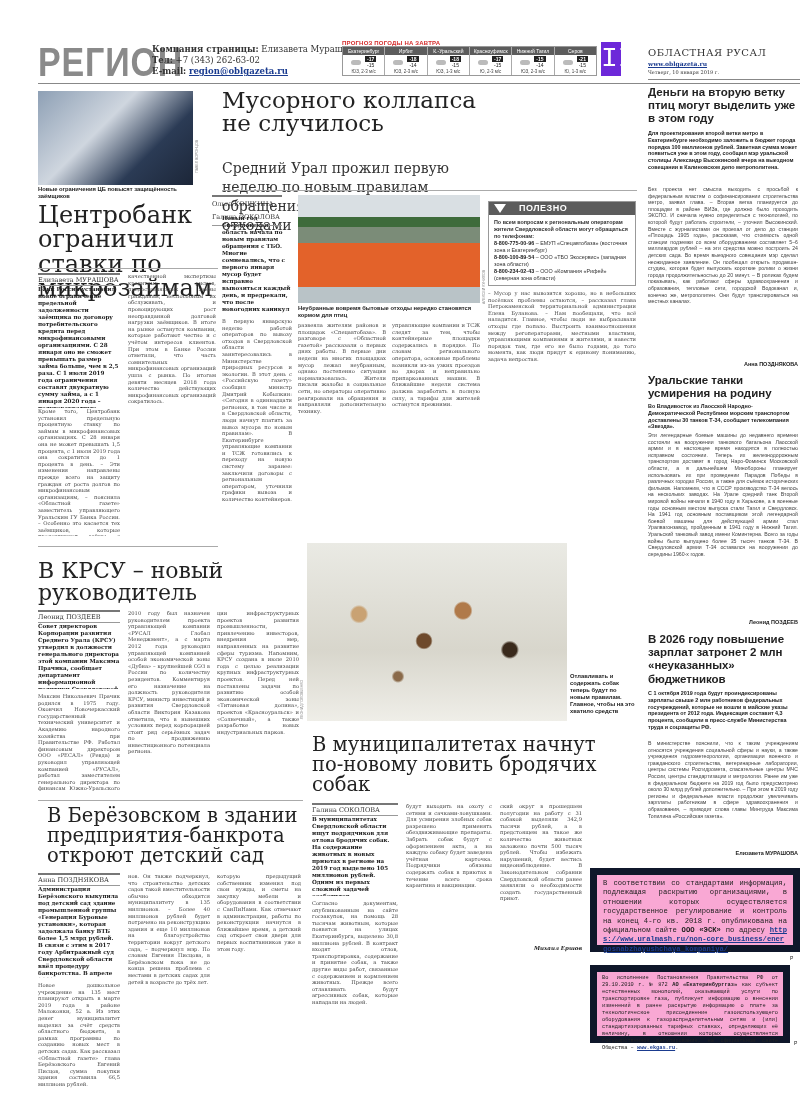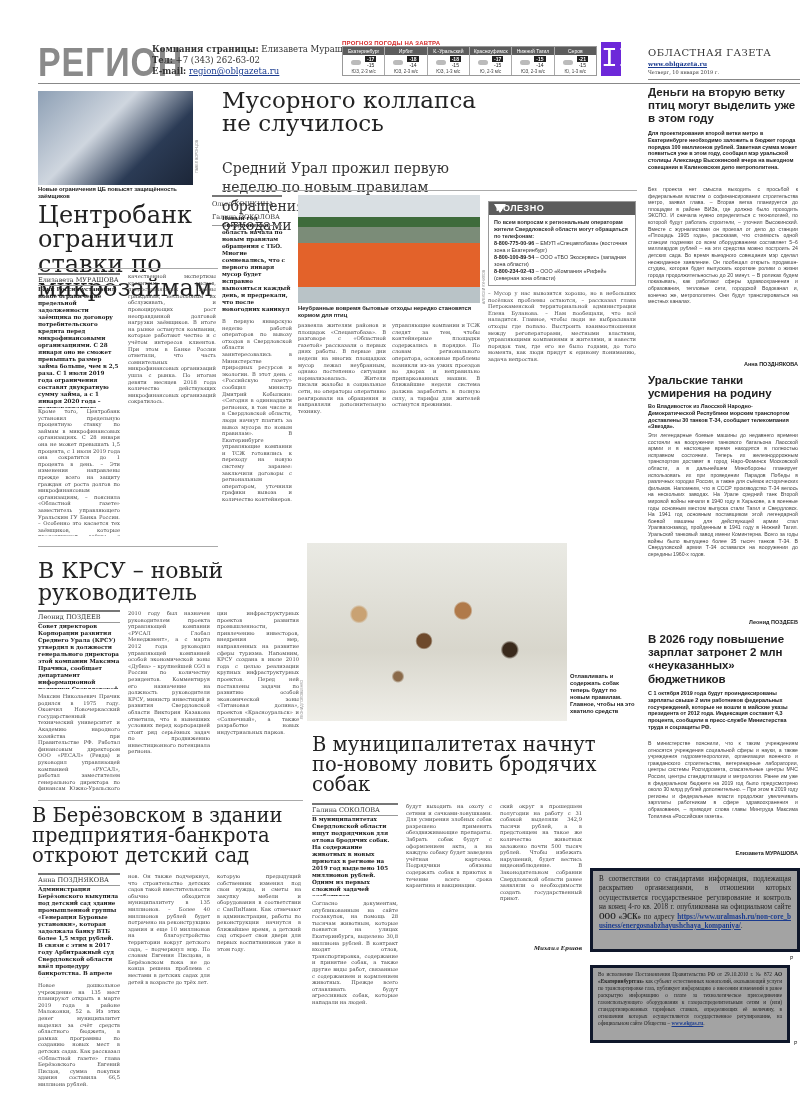--- a/index.html
+++ b/index.html
@@ -3,21 +3,21 @@
 <meta charset="utf-8">
 <style>
 *{box-sizing:border-box;margin:0;padding:0}
 body{width:800px;height:1108px;background:#fff;font-family:"DejaVu Serif",serif;color:#222;position:relative;overflow:hidden}
 .abs{position:absolute}
 .sans{font-family:"Liberation Sans",sans-serif}
 .serif{font-family:"DejaVu Serif",serif}
 .rubric{left:38px;top:40px;font-family:"Liberation Sans",sans-serif;font-weight:bold;font-size:40px;color:#8a8a8a;letter-spacing:1px;transform:scaleX(.85);transform-origin:left}
 .editor{left:152px;top:44px;font-size:8.5px;line-height:11px;color:#333}
 .editor b{font-weight:bold}
-.editor a{color:#1a3b8f;text-decoration:underline;font-weight:normal}
+.editor a{color:#1a3b8f;text-decoration:underline;font-weight:bold}
 .topline{left:38px;top:83px;width:762px;height:1px;background:#888}
 .weather{left:342px;top:40px;width:255px}
 .weather .wt{font-family:"Liberation Sans",sans-serif;font-size:6px;font-weight:bold;color:#d42a2a;letter-spacing:.2px}
 .wgrid{display:flex;border:1px solid #999}
 .wcell{flex:1;border-right:1px solid #aaa;text-align:center}
 .wcell:last-child{border-right:none}
 .wcity{background:#5c5c5c;color:#fff;font-family:"Liberation Sans",sans-serif;font-size:5px;padding:1px 0}
 .wbody{display:flex;align-items:center;justify-content:center;gap:4px;font-family:"Liberation Sans",sans-serif;font-size:5px;padding:1px 0}
 .cloud{width:10px;height:5px;border-radius:4px;background:#bbb}
 .temps{display:flex;flex-direction:column;line-height:6px}
@@ -33,25 +33,25 @@
 .h-big{font-family:"DejaVu Serif",serif;font-weight:normal;color:#222;line-height:1.02}
 .h-sans{font-family:"Liberation Sans",sans-serif;font-weight:bold;color:#222;line-height:1.15}
 .author{font-family:"DejaVu Serif",serif;font-size:6.5px;color:#333;border-top:2px solid #777;border-bottom:1px solid #999;padding:1px 0}
 .lead{font-family:"DejaVu Serif",serif;font-weight:bold;font-size:5.6px;line-height:7px;color:#222}
 .body{font-size:5.2px;line-height:6.6px;color:#444;text-align:justify;font-family:"DejaVu Serif",serif;overflow:hidden}
 .sbody{font-size:5.2px;line-height:6.6px;color:#444;font-family:"Liberation Sans",sans-serif;overflow:hidden;text-align:justify}
 .slead{font-family:"Liberation Sans",sans-serif;font-weight:bold;font-size:5.4px;line-height:6.8px;color:#222}
 .sign{font-family:"Liberation Sans",sans-serif;font-weight:bold;font-size:5.5px;text-align:right;color:#222}
 .hr{height:1px;background:#aaa}
 .useful{left:488px;top:201px;width:148px;height:85px;border:1px solid #999;background:#fff}
-.useful .uh{background:#5c5c5c;color:#fff;font-family:"Liberation Sans",sans-serif;font-weight:bold;font-size:9px;height:13px;line-height:13px;padding-left:7px;position:relative;letter-spacing:.5px}
+.useful .uh{background:#5c5c5c;color:#fff;font-family:"Liberation Sans",sans-serif;font-weight:bold;font-size:9px;height:13px;line-height:13px;padding-left:30px;position:relative;letter-spacing:.5px}
 .useful .uh::before{content:"";position:absolute;left:5px;top:2px;border-left:6px solid transparent;border-right:6px solid transparent;border-top:9px solid #fff}
 .useful .ub{padding:4px 5px;font-family:"Liberation Sans",sans-serif;font-size:5.4px;line-height:7px;color:#333}
 .useful .ub b{color:#222}
-.ad{background:#a3a3a3;border:3px solid #0f172a;font-family:Liberation Serif, serif;color:#222}
+.ad{background:#f9a8d4;border:7px solid #0f172a;font-family:Liberation Mono, monospace;color:#222}
 .ad a{color:#1a3b8f;font-weight:bold;text-decoration:underline}
 .dogs{background:radial-gradient(circle at 20% 40%,#c9a273 0 3%,transparent 4%),radial-gradient(circle at 45% 55%,#6e4a2c 0 4%,transparent 5%),radial-gradient(circle at 60% 38%,#b07a4a 0 4%,transparent 5%),radial-gradient(circle at 78% 60%,#3a2a1c 0 3%,transparent 4%),radial-gradient(circle at 35% 75%,#8a6a4a 0 2%,transparent 3%),linear-gradient(180deg,#eaeae4,#d8d6cc 60%,#efeee8)}
 .bins{background:linear-gradient(180deg,#d9dfe3 0 20%,#3e6b3b 20% 30%,#7b8c78 30% 44%,#e3622a 44% 85%,#b9c3c7 85%)}
 .vcredit{font-family:"Liberation Sans",sans-serif;font-size:3.5px;color:#888;writing-mode:vertical-rl;transform:rotate(180deg)}
 </style>
 </head>
 <body>
 
 <div class="abs rubric">РЕГИОН</div>
 <div class="abs editor">
@@ -126,21 +126,21 @@
             <span class="tn">-21</span>
             <span>-15</span>
           </span>
         </div>
   <div class="wwind">Ю, 1-3 м/с</div>
       </div>
     </div>
 </div>
 
 <div class="abs roman">II</div>
-<div class="abs paper">ОБЛАСТНАЯ ГАЗЕТА</div>
+<div class="abs paper">ОБЛАСТНАЯ РУСАЛ</div>
 <div class="abs paperurl">www.oblgazeta.ru</div>
 <div class="abs paperdate">Четверг, 10 января 2019 г.</div>
 <div class="abs topline"></div>
 <div class="abs rline" style="top:79px"></div>
 
 <div class="abs photo" style="left:38px;top:91px;width:155px;height:94px"></div>
 <div class="abs vcredit" style="left:195px;top:140px">ПАВЕЛ ВОРОНЦОВ</div>
 <div class="abs caption" style="left:38px;top:186px;width:160px">Новые ограничения ЦБ повысят защищённость заёмщиков</div>
 
 <div class="abs h-big" style="left:222px;top:89px;width:270px;font-size:23px">Мусорного коллапса не случилось</div>
@@ -210,21 +210,21 @@
 <div class="abs caption" style="left:570px;top:673px;width:66px">Отлавливать и содержать собак теперь будут по новым правилам. Главное, чтобы на это хватило средств</div>
 <div class="abs h-big" style="left:312px;top:735px;width:300px;font-size:19.5px">В муниципалитетах начнут по-новому ловить бродячих собак</div>
 <div class="abs author" style="left:312px;top:803px;width:86px">Галина СОКОЛОВА</div>
 <div class="abs lead" style="left:312px;top:816px;width:86px;height:80px;overflow:hidden">В муниципалитетах Свердловской области ищут подрядчиков для отлова бродячих собак. На содержание животных в новых приютах в регионе на 2019 год выделено 105 миллионов рублей. Одним из первых сложной задачей озаботился Екатеринбург.</div>
 <div class="abs body" style="left:312px;top:900px;width:86px;height:196px">Согласно документам, опубликованным на сайте госзакупок, на помощь 28 тысячам животным, которые появятся на улицах Екатеринбурга, выделено 30,8 миллиона рублей. В контракт входят отлов, транспортировка, содержание и принятие собак, а также другие виды работ, связанные с содержанием и кормлением животных. Прежде всего отлавливать будут агрессивных собак, которые нападали на людей.</div>
 <div class="abs body" style="left:406px;top:803px;width:86px;height:293px">будут выходить на охоту с сетями и сачками-ловушками. Для усмирения злобных собак разрешено применять обездвиживающие препараты. Забрать собак будут с оформлением акта, а на каждую собаку будет заведена учётная карточка. Подрядчики обязаны содержать собак в приютах в течение всего срока карантина и вакцинации.</div>
 <div class="abs body" style="left:500px;top:803px;width:82px;height:140px">ский округ в прошедшем полугодии на работу с 31 собакой выделяли 342,9 тысячи рублей, а в предстоящем на такое же количество животных заложено почти 500 тысяч рублей. Чтобы избежать нарушений, будет вестись видеонаблюдение. В Законодательном собрании Свердловской области ранее заявляли о необходимости создать государственный приют.</div>
 <div class="abs sign" style="left:500px;top:945px;width:82px;font-family:'DejaVu Serif',serif;font-style:italic">Михаил Ершов</div>
 
 <div class="abs hr" style="left:38px;top:800px;width:265px"></div>
-<div class="abs h-big" style="left:32px;top:806px;width:270px;font-size:19.5px">В Берёзовском в здании предприятия-банкрота откроют детский сад</div>
+<div class="abs h-big" style="left:47px;top:806px;width:270px;font-size:19.5px">В Берёзовском в здании предприятия-банкрота откроют детский сад</div>
 <div class="abs author" style="left:38px;top:873px;width:82px">Анна ПОЗДНЯКОВА</div>
 <div class="abs lead" style="left:38px;top:886px;width:82px;height:92px;overflow:hidden">Администрация Берёзовского выкупила под детский сад здание промышленной группы «Генерация Буровые установки», которая задолжала банку ВТБ более 1,5 млрд рублей. В связи с этим в 2017 году Арбитражный суд Свердловской области ввёл процедуру банкротства. В апреле 2018 года «Генерацию» признали банкротом, а здание выставили на торги.</div>
 <div class="abs body" style="left:38px;top:982px;width:82px;height:114px">Новое дошкольное учреждение на 135 мест планируют открыть в марте 2019 года в районе Малоконки, 52 а. Из этих денег муниципалитет выделил за счёт средств областного бюджета, в рамках программы по созданию новых мест в детских садах. Как рассказал «Областной газете» глава Берёзовского Евгений Писцов, сумма покупки здания составила 66,5 миллиона рублей.</div>
 <div class="abs body" style="left:128px;top:873px;width:82px;height:223px">нов. Он также подчеркнул, что строительство детских садов такой вместительности обычно обходится муниципалитету в 135 миллионов. – Более 40 миллионов рублей будет потрачено на реконструкцию здания и еще 10 миллионов на благоустройство территории вокруг детского сада, – подчеркнул мэр. По словам Евгения Писцова, в Берёзовском пока не до конца решена проблема с местами в детских садах для детей в возрасте до трёх лет.</div>
 <div class="abs body" style="left:217px;top:873px;width:84px;height:223px">которую предыдущий собственник изменил под свои нужды, и сметы на закупку мебели и оборудования в соответствии с СанПиНами. Как отмечают в администрации, работы по реконструкции начнутся в ближайшее время, а детский сад откроет свои двери для первых воспитанников уже в этом году.</div>
 
 <div class="abs ad" style="left:590px;top:868px;width:210px;height:84px;padding:4px 6px;font-size:7.2px;line-height:9.4px;text-align:justify">
   <span>В соответствии со стандартами информация, подлежащая раскрытию организациями, в отношении которых осуществляется государственное регулирование и контроль на конец 4-го кв. 2018 г. опубликована на официальном сайте</span> <b>ООО «ЭСК»</b> <span>по адресу</span> <a style="word-break:break-all">https://www.uralmash.ru/non-core_business/energosnabzhayushchaya_kompaniya/</a>.
 </div>
 <div class="abs sans" style="left:790px;top:955px;font-size:5px">Р</div>

